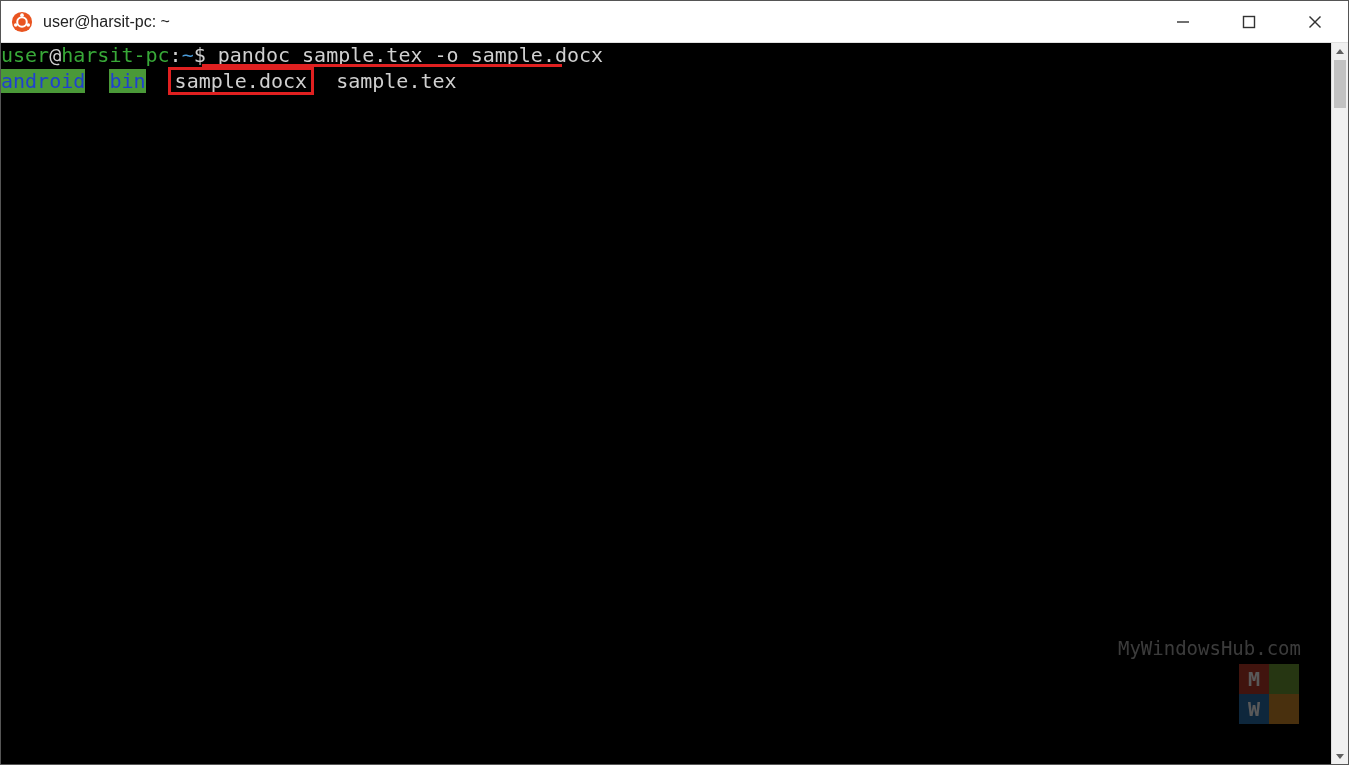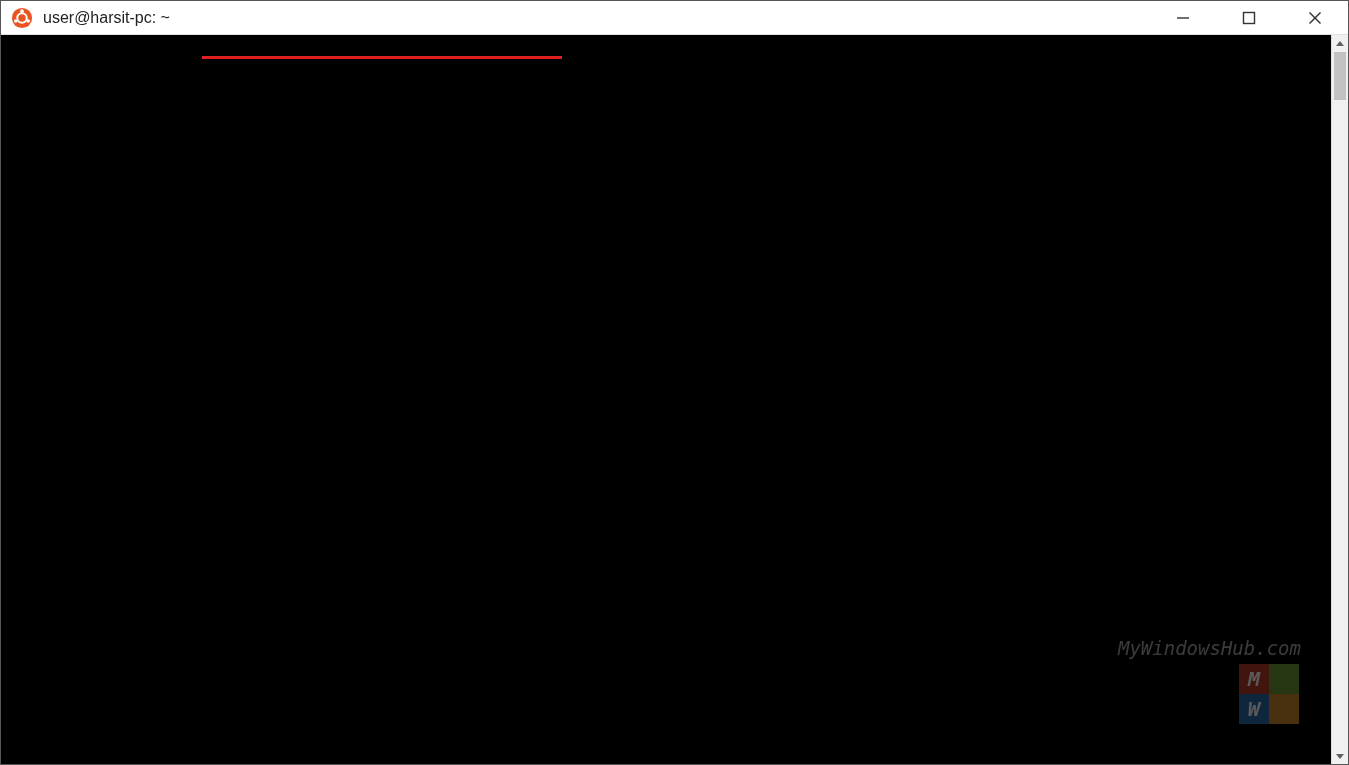--- a/index.html
+++ b/index.html
@@ -16,21 +16,21 @@
     position: absolute;
     top: 0; left: 0;
     width: 1349px;
     height: 765px;
     border: 1px solid #555;
     background: #fff;
     display: flex;
     flex-direction: column;
   }
   .titlebar {
-    height: 34px;
+    height: 42px;
     display: flex;
     align-items: center;
     background: #fff;
     border-bottom: 1px solid #e0e0e0;
     padding-left: 10px;
     font-size: 16px;
     color: #222;
   }
   .title-icon {
     width: 22px;
@@ -123,21 +123,20 @@
 
   .watermark {
     position: absolute;
     right: 30px;
     bottom: 40px;
     text-align: right;
     opacity: 0.35;
     color: #aaa;
     font-size: 19px;
     pointer-events: none;
-    font-style: italic;
   }
   .watermark .tiles{
     margin-top:4px;
     display:flex;flex-direction:column;align-items:flex-start;
     margin-left:auto;width:62px;
   }
   .watermark .row{display:flex;}
   .watermark .tile{
     width:30px;height:30px;display:flex;align-items:center;justify-content:center;
     font-weight:bold;font-size:20px;color:#fff;
@@ -179,24 +178,26 @@
             <line x1="1.5" y1="1.5" x2="12.5" y2="12.5"></line>
             <line x1="12.5" y1="1.5" x2="1.5" y2="12.5"></line>
           </svg>
       </div>
     </div>
   </div>
 
   <div class="client-area">
     <div class="terminal">
 
+      <div class="term-line"><span class="pr-user">user</span><span class="pr-at">@</span><span class="pr-host">harsit-pc</span><span class="pr-colon">:</span><span class="pr-cwd">~</span><span class="pr-dollar">$</span><span class="cmd"> </span><span class="cmd">pandoc sample.tex -o sample.docx</span></div>
 
       <div class="underline-anno" style="top:21px;left:201px;width:360px;"></div>
 
 
+      <div class="term-line"><span class="dir-hl">android</span><span>  </span><span class="dir-hl">bin</span><span>  </span><span class="file-boxed">sample.docx</span><span>  </span><span class="file">sample.tex</span></div>
 
 
       <div class="watermark">
         <div>MyWindowsHub.com</div>
         <div class="tiles">
           <div class="row">
             <div class="tile t-red">M</div>
             <div class="tile t-green"></div>
           </div>
           <div class="row">

